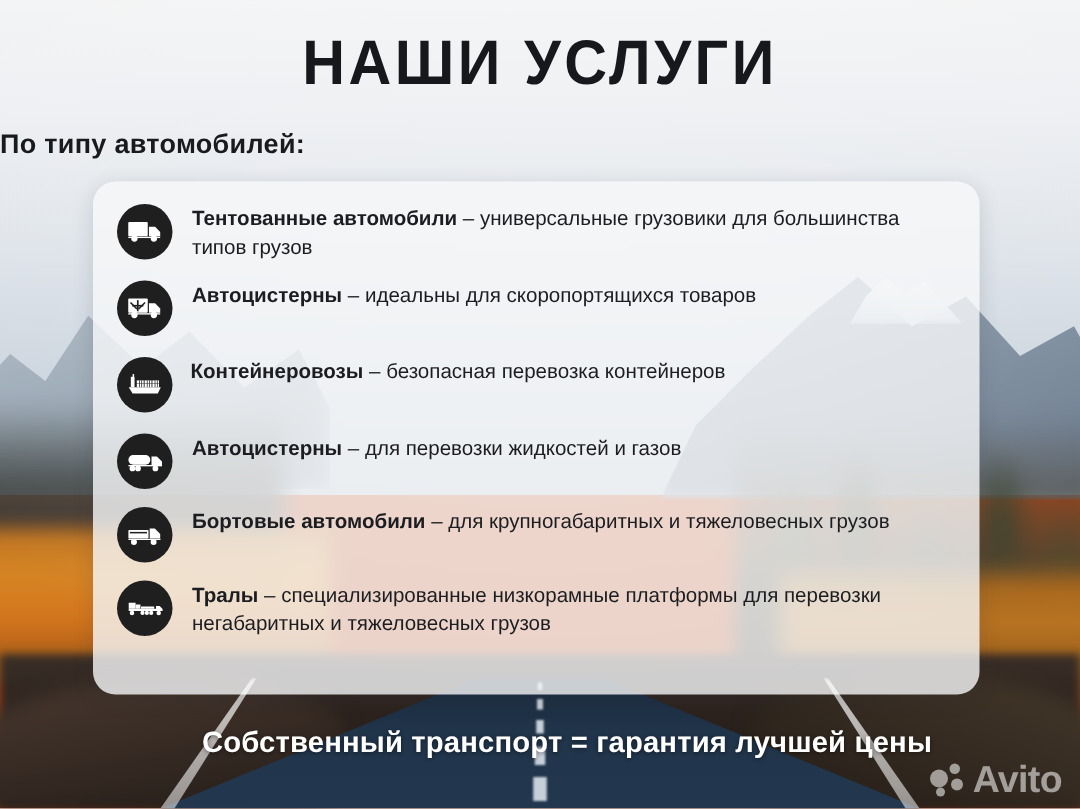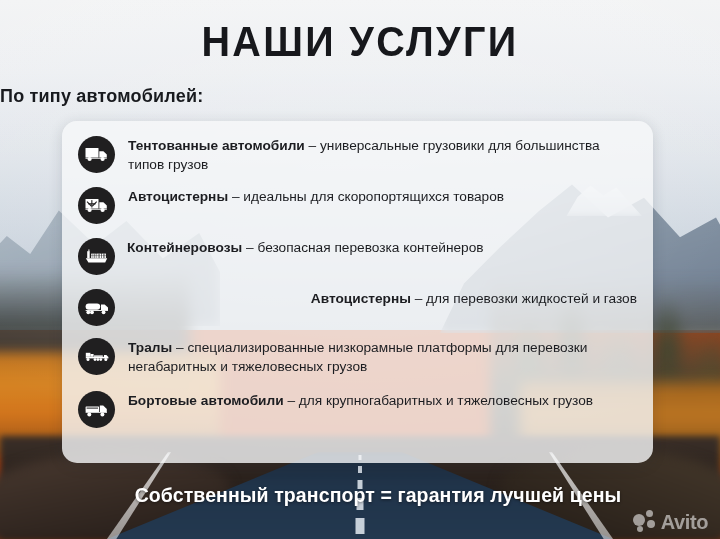--- a/index.html
+++ b/index.html
@@ -213,21 +213,21 @@
     color:#1c1d21;
     padding-top:1px;
     max-width:520px;
   }
   .row-text .lead { font-weight:bold; }
 
   
   .r1 { margin-bottom:11px; }
   .r2 { margin-bottom:13px; }
   .r3 { margin-bottom:13px;gap:12px; }
-  .r4 { margin-bottom:11px;justify-content:space-between; }
+  .r4 { margin-bottom:11px; }
   .r5 { margin-bottom:11px; }
 
   
   .footer {
     position:absolute; left:0; right:0; top:484px;
     text-align:center;
     font-size:19.5px;
     font-weight:bold;
     color:#ffffff;
     letter-spacing:.1px;
@@ -244,21 +244,21 @@
     gap:5px;
     opacity:.55;
   }
   .avito-mark { position:relative; width:23px; height:23px; }
   .avito-mark i { position:absolute; border-radius:50%; background:#ffffff; display:block; }
   .am-big   { width:12px; height:12px; left:0;    top:4px;  }
   .am-tr    { width:7px;  height:7px;  left:13px; top:0px;  }
   .am-br    { width:8px;  height:8px;  left:14px; top:10px; }
   .am-bl    { width:6px;  height:6px;  left:4px;  top:16px; }
   .avito-word {
-    font-size:20px;
+    font-size:25px;
     font-weight:bold;
     color:#ffffff;
     letter-spacing:-.4px;
     line-height:1;
   }
 </style>
 </head>
 <body>
 
 <div id="stage">
@@ -365,56 +365,56 @@
           <circle cx="3.3" cy="12.3" r="1.9"></circle>
           <circle cx="7.0" cy="12.3" r="1.9"></circle>
           <circle cx="18.6" cy="12.3" r="1.9"></circle>
         </svg>
       </span>
       <div class="row-text">
         <span class="lead">Автоцистерны</span><span> – для перевозки жидкостей и газов</span>
       </div>
     </div>
 
+    <div class="row r5">
+      <span class="icon-badge">
+        <svg width="23" height="15" viewBox="0 0 23 15" fill="#fff">
+          <rect x="0.6" y="4.4" width="13.4" height="5.6" rx="0.5"></rect>
+          <rect x="1.6" y="5.6" width="11.4" height="1.0" fill="#201f20"></rect>
+          <path d="M14.8 3.4h3.4l3.6 3.6v3.0h-7.0z"></path>
+          <rect x="0.6" y="10.2" width="21.4" height="0.8"></rect>
+          <circle cx="4.3" cy="12.4" r="2.0"></circle>
+          <circle cx="17.4" cy="12.4" r="2.0"></circle>
+        </svg>
+      </span>
+      <div class="row-text">
+        <span class="lead">Бортовые автомобили</span><span> – для крупногабаритных и тяжеловесных грузов</span>
+      </div>
+    </div>
+
     <div class="row r6">
       <span class="icon-badge">
         <svg width="24" height="13" viewBox="0 0 24 13" fill="#fff">
           <path d="M0.8 2.8h4.6v4.0H0.8z"></path>
           <path d="M5.4 4.0h3.2v2.8H5.4z"></path>
           <path d="M0.8 6.8h18.2v1.6H0.8z"></path>
           <path d="M9.0 5.4h8.8v1.4H9.0z"></path>
           <path d="M19.0 5.0h2.4l2.0 2.0v1.4h-4.4z"></path>
           <circle cx="3.0" cy="9.6" r="1.5"></circle>
           <circle cx="10.0" cy="9.6" r="1.4"></circle>
           <circle cx="12.9" cy="9.6" r="1.4"></circle>
           <circle cx="15.8" cy="9.6" r="1.4"></circle>
           <circle cx="20.8" cy="9.6" r="1.5"></circle>
         </svg>
       </span>
       <div class="row-text">
         <span class="lead">Тралы</span><span> – специализированные низкорамные платформы для перевозки негабаритных и тяжеловесных грузов</span>
       </div>
     </div>
 
-    <div class="row r5">
-      <span class="icon-badge">
-        <svg width="23" height="15" viewBox="0 0 23 15" fill="#fff">
-          <rect x="0.6" y="4.4" width="13.4" height="5.6" rx="0.5"></rect>
-          <rect x="1.6" y="5.6" width="11.4" height="1.0" fill="#201f20"></rect>
-          <path d="M14.8 3.4h3.4l3.6 3.6v3.0h-7.0z"></path>
-          <rect x="0.6" y="10.2" width="21.4" height="0.8"></rect>
-          <circle cx="4.3" cy="12.4" r="2.0"></circle>
-          <circle cx="17.4" cy="12.4" r="2.0"></circle>
-        </svg>
-      </span>
-      <div class="row-text">
-        <span class="lead">Бортовые автомобили</span><span> – для крупногабаритных и тяжеловесных грузов</span>
-      </div>
-    </div>
-
   </div>
 
   <div class="footer">Собственный транспорт = гарантия лучшей цены</div>
 
   <div class="avito">
     <span class="avito-mark">
       <i class="am-big"></i>
       <i class="am-tr"></i>
       <i class="am-br"></i>
       <i class="am-bl"></i>

